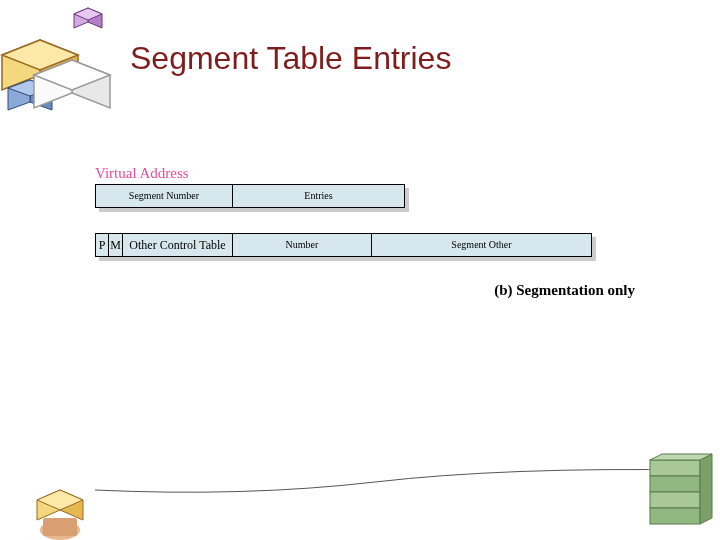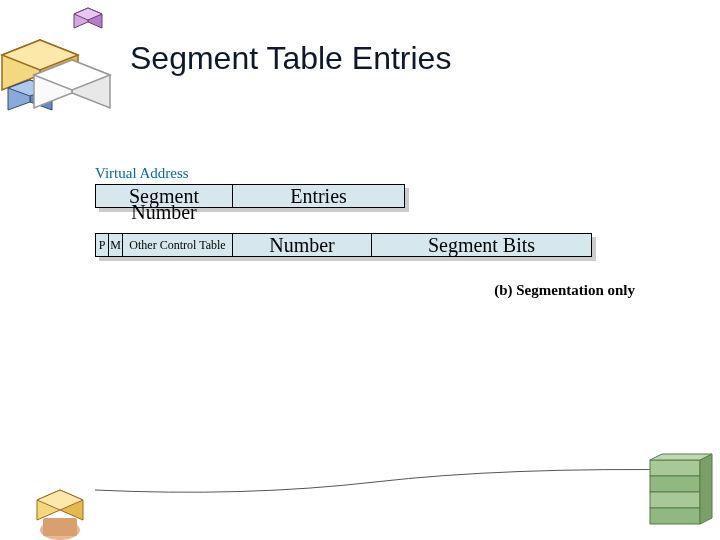--- a/index.html
+++ b/index.html
@@ -23,33 +23,33 @@
     bottom: 0;
     left: 0;
     width: 720px;
     height: 100px;
   }
   .title {
     position: absolute;
     top: 40px;
     left: 130px;
     font-size: 32px;
-    color: #0f172a;
+    color: #7f1d1d;
     font-weight: normal;
   }
   .content {
     position: absolute;
     top: 165px;
     left: 95px;
     width: 540px;
   }
   .section-label {
     font-family: "Times New Roman", serif;
     font-size: 15px;
-    color: #0369a1;
+    color: #ec4899;
     margin-bottom: 2px;
   }
   .field-row {
     display: flex;
     position: relative;
     margin-bottom: 25px;
   }
   .field-shadow {
     position: absolute;
     top: 4px;
@@ -57,21 +57,21 @@
     width: 100%;
     height: 100%;
     background: #ccc;
     z-index: 0;
   }
   .field {
     border: 1px solid #000;
     background: #d6e8ee;
     text-align: center;
     font-family: "Times New Roman", serif;
-    font-size: 20px;
+    font-size: 10px;
     padding: 3px 0;
     position: relative;
     z-index: 1;
     height: 24px;
     line-height: 16px;
   }
   .row1 { width: 310px; }
   .row1 .field-shadow { width: 310px; height: 24px; }
   .row2 { width: 497px; }
   .row2 .field-shadow { width: 497px; height: 24px; }
@@ -130,21 +130,21 @@
     <div class="field f-segnum">Segment Number</div>
     <div class="field f-offset">Entries</div>
   </div>
 
   <div class="field-row row2">
     <div class="field-shadow"></div>
     <div class="field f-p">P</div>
     <div class="field f-m">M</div>
     <div class="field f-ctrl">Other Control Table</div>
     <div class="field f-length">Number</div>
-    <div class="field f-base">Segment Bits</div>
+    <div class="field f-base">Segment Other</div>
   </div>
 
   <div class="caption">(b) Segmentation only</div>
 </div>
 
 <svg class="ground-line" viewBox="0 0 600 40">
   <path d="M0,28 Q150,35 280,20 T600,8" stroke="#555" stroke-width="1" fill="none"></path>
 </svg>
 
 <svg class="decoration-bottom" viewBox="0 0 720 100">

